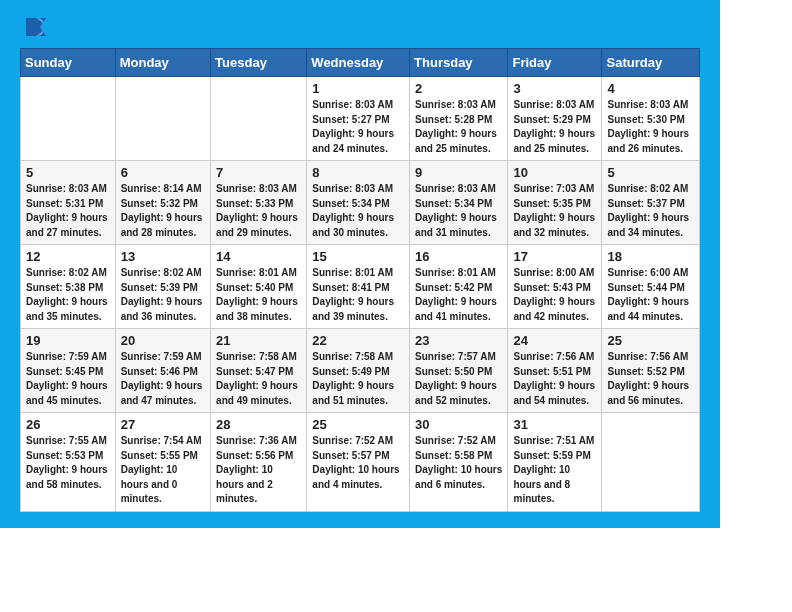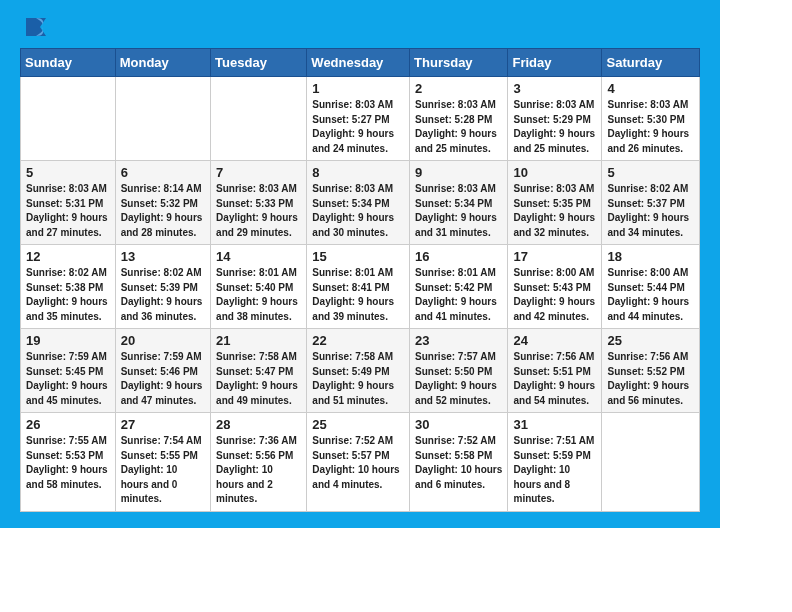--- a/index.html
+++ b/index.html
@@ -197,21 +197,21 @@
           </td>
           <td>
             <span class="day-num">9</span>
             <div class="day-info">Sunrise: 8:03 AM
 Sunset: 5:34 PM
 Daylight: 9 hours
 and 31 minutes.</div>
           </td>
           <td>
             <span class="day-num">10</span>
-            <div class="day-info">Sunrise: 8:03 AM
+            <div class="day-info">Sunrise: 7:03 AM
 Sunset: 5:35 PM
 Daylight: 9 hours
 and 32 minutes.</div>
           </td>
           <td>
             <span class="day-num">5</span>
             <div class="day-info">Sunrise: 8:02 AM
 Sunset: 5:37 PM
 Daylight: 9 hours
 and 34 minutes.</div>
@@ -255,21 +255,21 @@
           </td>
           <td>
             <span class="day-num">17</span>
             <div class="day-info">Sunrise: 8:00 AM
 Sunset: 5:43 PM
 Daylight: 9 hours
 and 42 minutes.</div>
           </td>
           <td>
             <span class="day-num">18</span>
-            <div class="day-info">Sunrise: 8:00 AM
+            <div class="day-info">Sunrise: 6:00 AM
 Sunset: 5:44 PM
 Daylight: 9 hours
 and 44 minutes.</div>
           </td>
         </tr>
         <tr>
           <td>
             <span class="day-num">19</span>
             <div class="day-info">Sunrise: 7:59 AM
 Sunset: 5:45 PM

